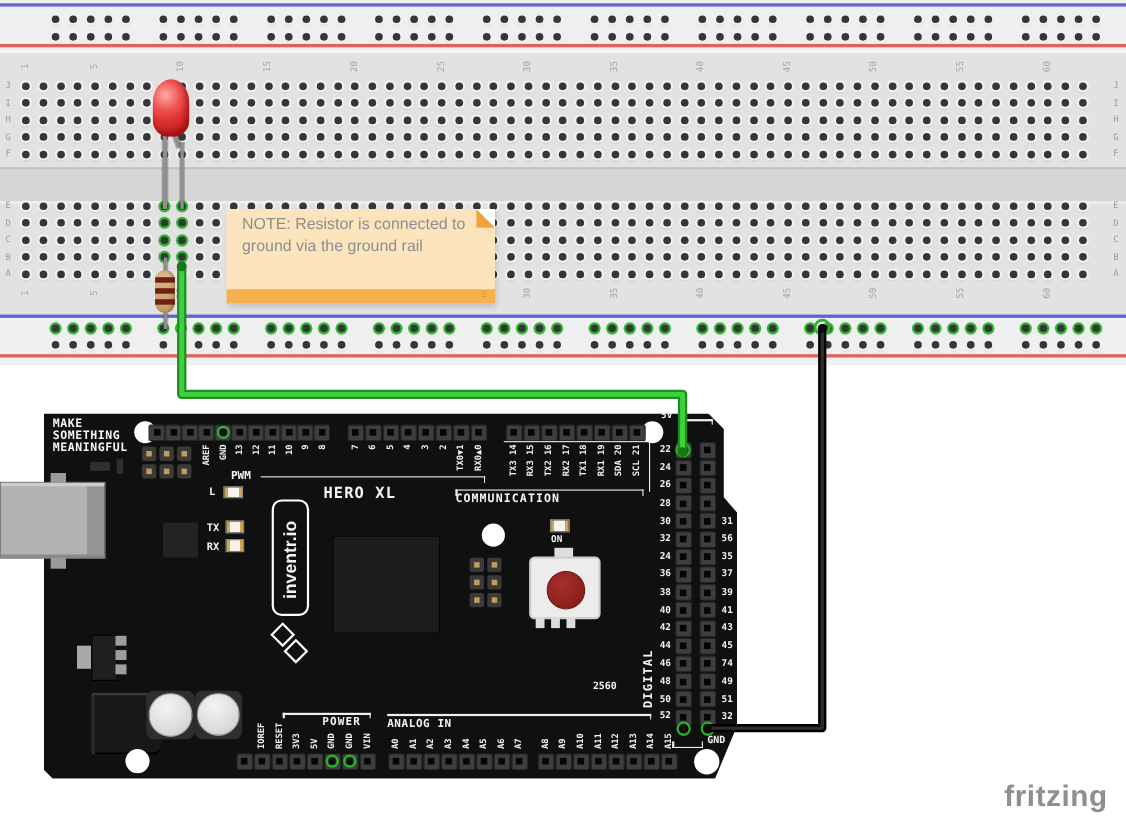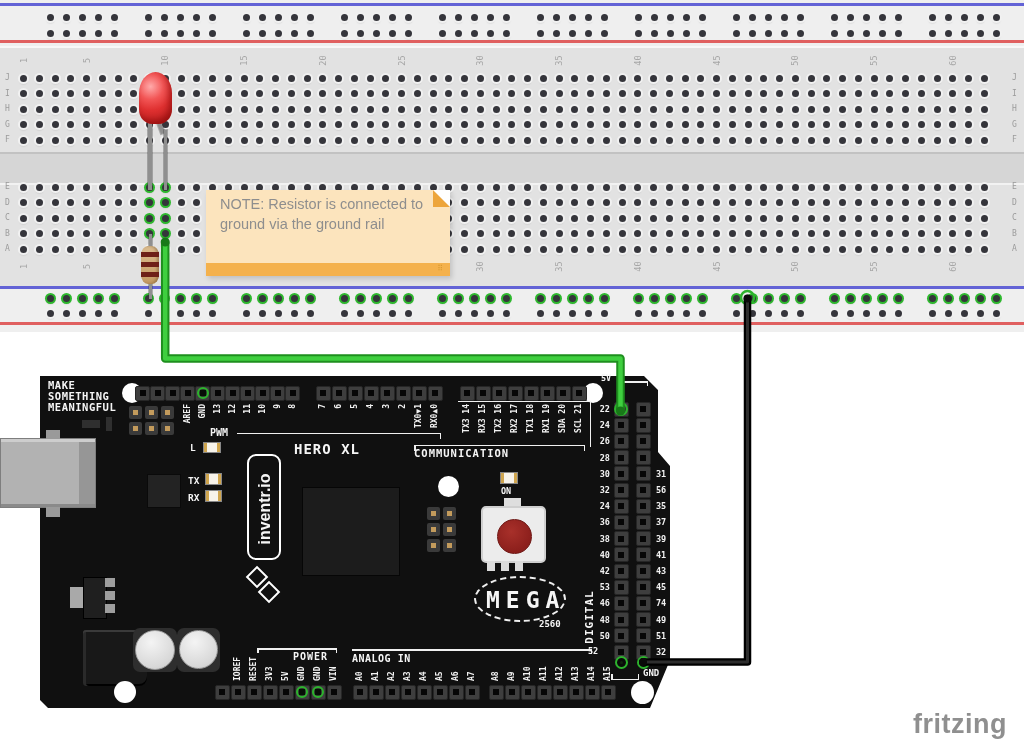--- a/index.html
+++ b/index.html
@@ -1015,23 +1015,20 @@
   <div class="abs vline" style="left:637.5px;top:674px;height:6px"></div>
   <div class="abs silk" style="left:643px;top:668px;font-size:9px">GND</div>
   <div class="abs silk" style="left:549px;top:611px;width:80px;height:12px;font-size:11px;letter-spacing:1px;text-align:center;transform:rotate(-90deg)">DIGITAL</div>
 
   <div class="abs" style="left:247px;top:454px;width:34px;height:106px;border:2.5px solid #fff;border-radius:9px;box-sizing:border-box">
     <div class="abs silk" style="left:-36px;top:46px;width:100px;height:14px;font-size:16px;text-align:center;transform:rotate(-90deg);font-family:'Liberation Sans',sans-serif">inventr.io</div>
   </div>
   <div class="abs" style="left:249px;top:569px;width:16px;height:16px;border:2.5px solid #fff;transform:rotate(45deg);box-sizing:border-box"></div>
   <div class="abs" style="left:261px;top:584px;width:16px;height:16px;border:2.5px solid #fff;transform:rotate(45deg);box-sizing:border-box;background:#101010"></div>
 
-  <div class="abs" style="left:474px;top:576px;width:92px;height:46px;border:2.5px dashed #f0f0f0;border-radius:50%;box-sizing:border-box">
-    <div class="abs silk" style="left:10px;top:9px;font-size:23px;letter-spacing:6px">MEGA</div>
-  </div>
   <div class="abs silk" style="left:539px;top:619px;font-size:9px">2560</div>
 
   <div class="abs silk" style="left:190px;top:442px;font-size:9.5px">L</div>
   <div class="abs ledchip" style="left:203px;top:442px;width:18px;height:11px"></div>
   <div class="abs silk" style="left:188px;top:474.5px;font-size:9.5px">TX</div>
   <div class="abs ledchip" style="left:205px;top:473px;width:17px;height:12px"></div>
   <div class="abs silk" style="left:188px;top:491.5px;font-size:9.5px">RX</div>
   <div class="abs ledchip" style="left:205px;top:490px;width:17px;height:12px"></div>
   <div class="abs ledchip" style="left:500px;top:472px;width:18px;height:12px"></div>
   <div class="abs silk" style="left:501px;top:486px;font-size:8.5px">ON</div>
@@ -1131,37 +1128,37 @@
       <div class="abs socket" style="left: 613.5px; top: 547.3px;"></div>
       <div class="abs socket" style="left: 635.5px; top: 547.3px;"></div>
       <div class="abs hpinlbl" style="left: 588px; top: 549.8px; width: 22px; text-align: right;">40</div>
       <div class="abs hpinlbl" style="left: 656px; top: 549.8px; width: 22px;">41</div>
       <div class="abs socket" style="left: 613.5px; top: 563.5px;"></div>
       <div class="abs socket" style="left: 635.5px; top: 563.5px;"></div>
       <div class="abs hpinlbl" style="left: 588px; top: 566px; width: 22px; text-align: right;">42</div>
       <div class="abs hpinlbl" style="left: 656px; top: 566px; width: 22px;">43</div>
       <div class="abs socket" style="left: 613.5px; top: 579.7px;"></div>
       <div class="abs socket" style="left: 635.5px; top: 579.7px;"></div>
-      <div class="abs hpinlbl" style="left: 588px; top: 582.2px; width: 22px; text-align: right;">53</div>
+      <div class="abs hpinlbl" style="left: 588px; top: 582.2px; width: 22px; text-align: right;">44</div>
       <div class="abs hpinlbl" style="left: 656px; top: 582.2px; width: 22px;">45</div>
       <div class="abs socket" style="left: 613.5px; top: 595.9px;"></div>
       <div class="abs socket" style="left: 635.5px; top: 595.9px;"></div>
       <div class="abs hpinlbl" style="left: 588px; top: 598.4px; width: 22px; text-align: right;">46</div>
       <div class="abs hpinlbl" style="left: 656px; top: 598.4px; width: 22px;">74</div>
       <div class="abs socket" style="left: 613.5px; top: 612.1px;"></div>
       <div class="abs socket" style="left: 635.5px; top: 612.1px;"></div>
       <div class="abs hpinlbl" style="left: 588px; top: 614.6px; width: 22px; text-align: right;">48</div>
       <div class="abs hpinlbl" style="left: 656px; top: 614.6px; width: 22px;">49</div>
       <div class="abs socket" style="left: 613.5px; top: 628.3px;"></div>
       <div class="abs socket" style="left: 635.5px; top: 628.3px;"></div>
       <div class="abs hpinlbl" style="left: 588px; top: 630.8px; width: 22px; text-align: right;">50</div>
       <div class="abs hpinlbl" style="left: 656px; top: 630.8px; width: 22px;">51</div>
       <div class="abs socket" style="left: 613.5px; top: 644.5px;"></div>
       <div class="abs socket" style="left: 635.5px; top: 644.5px;"></div>
-      <div class="abs hpinlbl" style="left: 588px; top: 646px; width: 22px; ">52</div>
+      <div class="abs hpinlbl" style="left: 588px; top: 646px; width: 22px; text-align: right;">52</div>
       <div class="abs hpinlbl" style="left: 656px; top: 647px; width: 22px;">32</div>
       <div class="abs greenring" style="left: 613.5px; top: 401.5px; width: 14px; height: 14px;"></div>
       <div class="abs greenring" style="left: 614.5px; top: 655.5px; width: 13px; height: 13px; background: rgb(17, 36, 15); box-shadow: rgb(10, 10, 10) 0px 0px 0px 3px inset;"></div>
       <div class="abs greenring" style="left: 636.5px; top: 655.5px; width: 13px; height: 13px; background: rgb(17, 36, 15); box-shadow: rgb(10, 10, 10) 0px 0px 0px 3px inset;"></div>
       <div class="abs socket" style="left: 214.5px; top: 684.5px;"></div>
       <div class="abs socket" style="left: 230.5px; top: 684.5px;"></div>
       <div class="abs pinlbl" style="left: 220px; top: 658px; width: 36px; text-align: left;">IOREF</div>
       <div class="abs socket" style="left: 246.5px; top: 684.5px;"></div>
       <div class="abs pinlbl" style="left: 236px; top: 658px; width: 36px; text-align: left;">RESET</div>
       <div class="abs socket" style="left: 262.5px; top: 684.5px;"></div>

